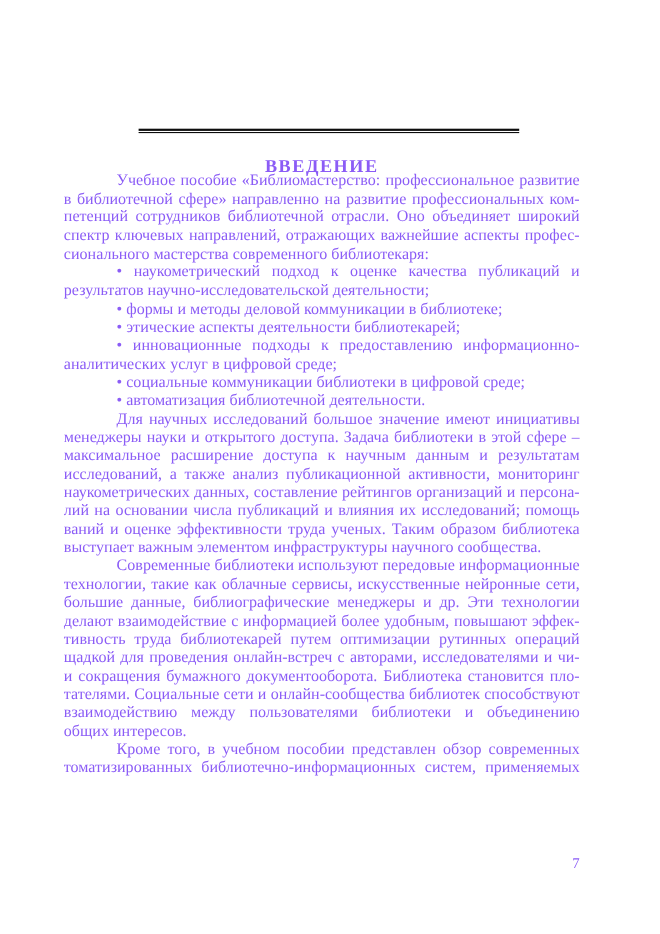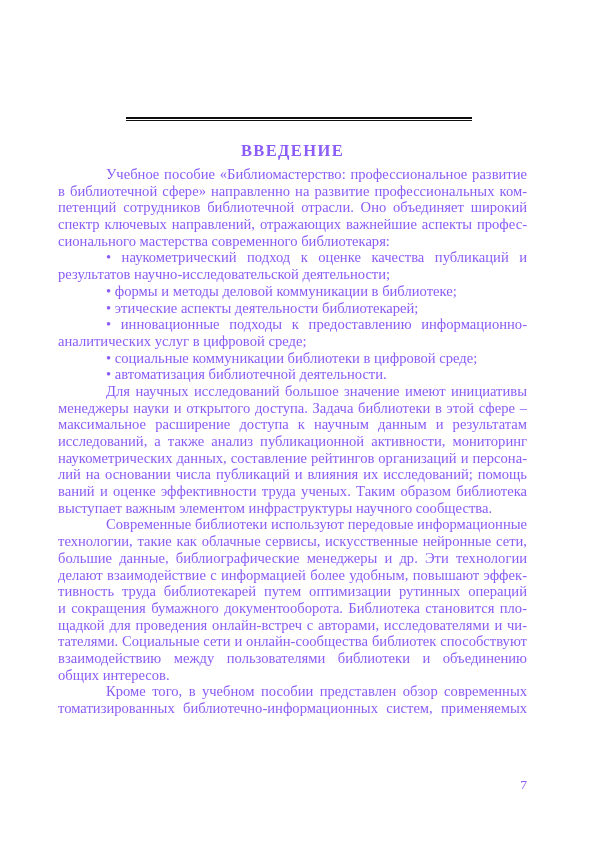--- a/index.html
+++ b/index.html
@@ -33,21 +33,21 @@
     width: 469px;
     text-align: center;
     font-weight: bold;
     font-size: 16.5px;
     letter-spacing: 1.4px;
     white-space: nowrap;
   }
   .body-text {
     position: absolute;
     left: 58px;
-    top: 166px;
+    top: 156px;
     width: 469px;
     font-size: 14.6px;
     line-height: 16.7px;
   }
   .block { margin: 0; }
   .line {
     text-align: justify;
     text-align-last: justify;
     height: 16.7px;
     overflow: hidden;
@@ -105,22 +105,22 @@
         <div class="line">лий на основании числа публикаций и влияния их исследований; помощь</div>
         <div class="line">ваний и оценке эффективности труда ученых. Таким образом библиотека</div>
         <div class="line last">выступает важным элементом инфраструктуры научного сообщества.</div>
       </div>
       <div class="block">
         <div class="line indent">Современные библиотеки используют передовые информационные</div>
         <div class="line">технологии, такие как облачные сервисы, искусственные нейронные сети,</div>
         <div class="line">большие данные, библиографические менеджеры и др. Эти технологии</div>
         <div class="line">делают взаимодействие с информацией более удобным, повышают эффек-</div>
         <div class="line">тивность труда библиотекарей путем оптимизации рутинных операций</div>
+        <div class="line">щадкой для проведения онлайн-встреч с авторами, исследователями и чи-</div>
         <div class="line">и сокращения бумажного документооборота. Библиотека становится пло-</div>
-        <div class="line">щадкой для проведения онлайн-встреч с авторами, исследователями и чи-</div>
         <div class="line">тателями. Социальные сети и онлайн-сообщества библиотек способствуют</div>
         <div class="line">взаимодействию между пользователями библиотеки и объединению вокруг</div>
         <div class="line last">общих интересов.</div>
       </div>
       <div class="block">
         <div class="line indent">Кроме того, в учебном пособии представлен обзор современных ав-</div>
         <div class="line">томатизированных библиотечно-информационных систем, применяемых</div>
       </div>
     </div>
   <div class="page-number">7</div>

